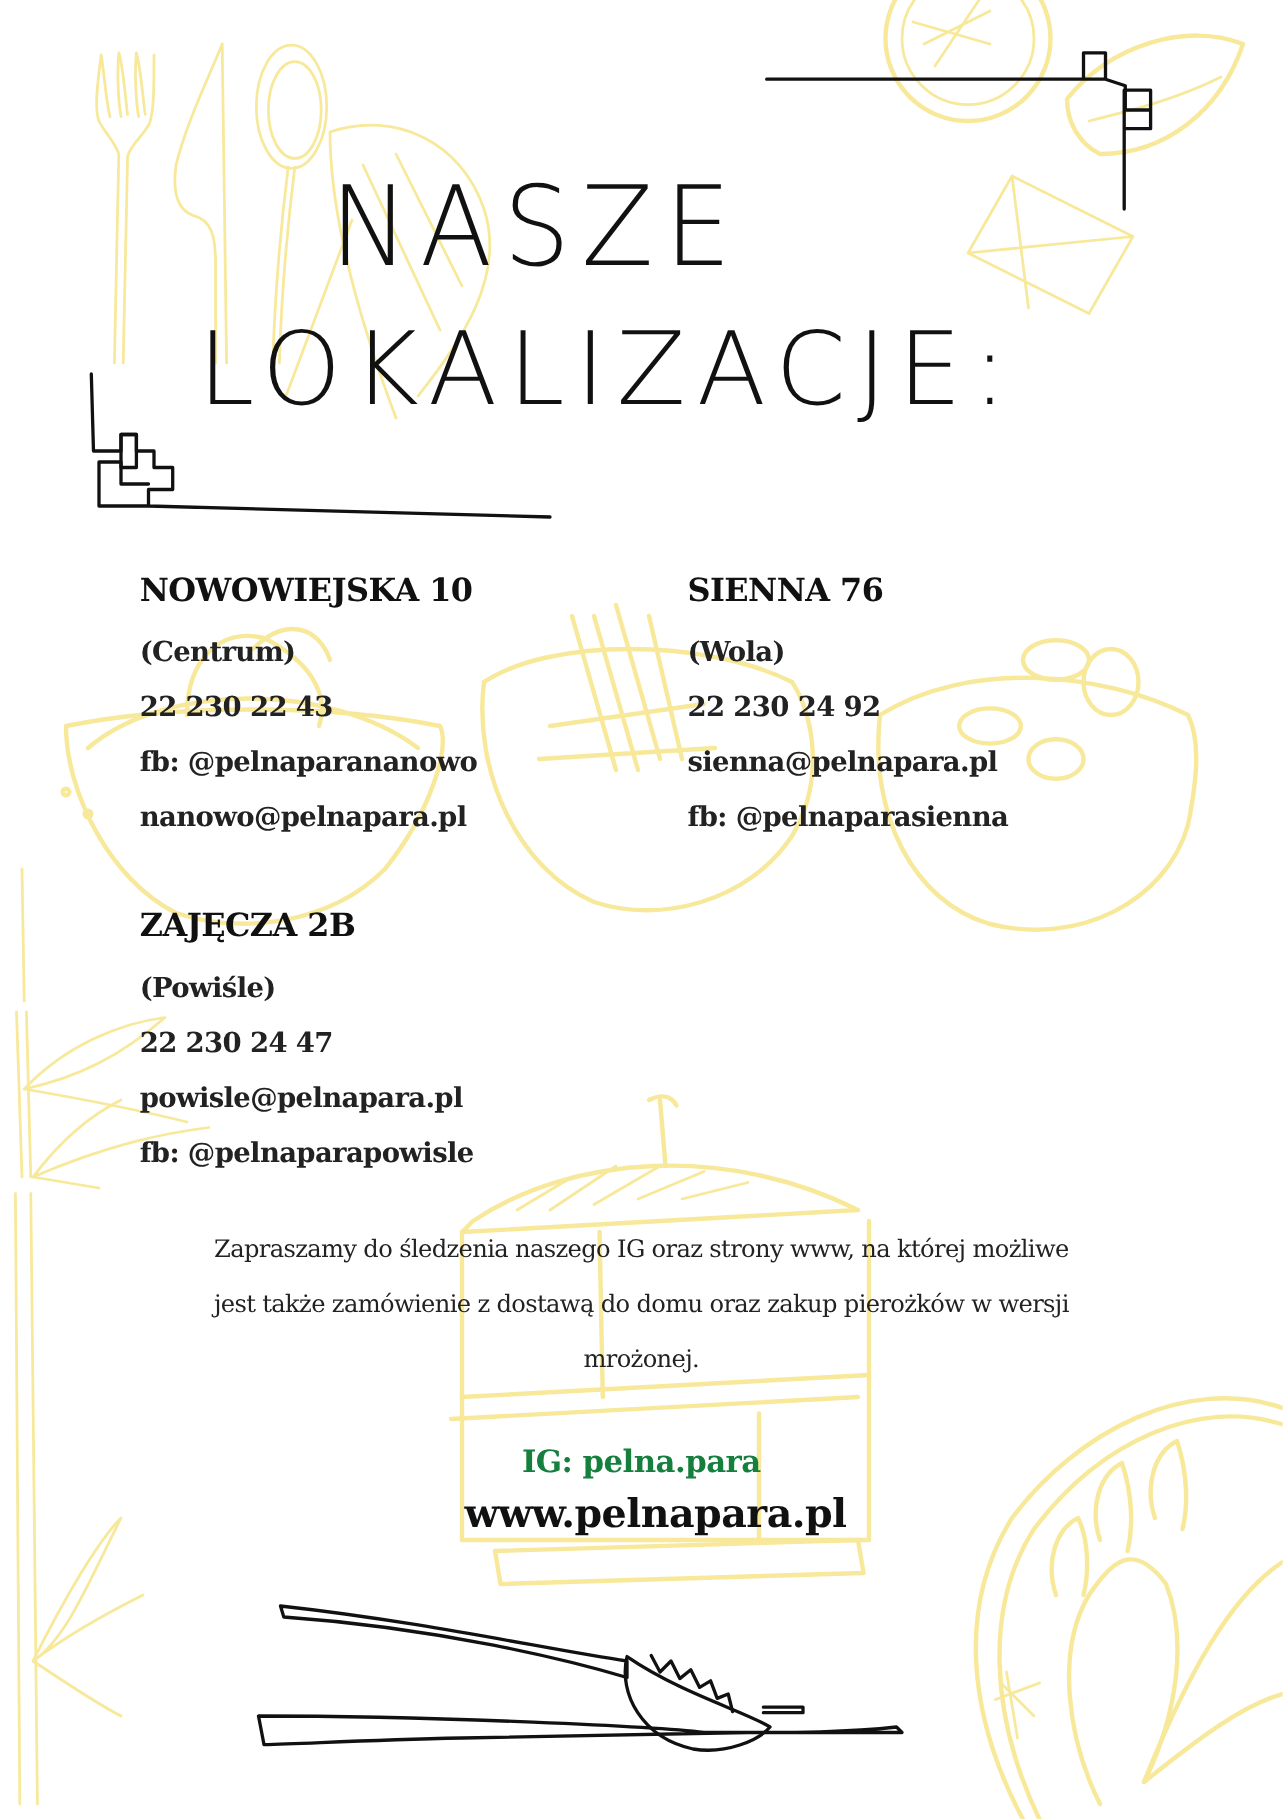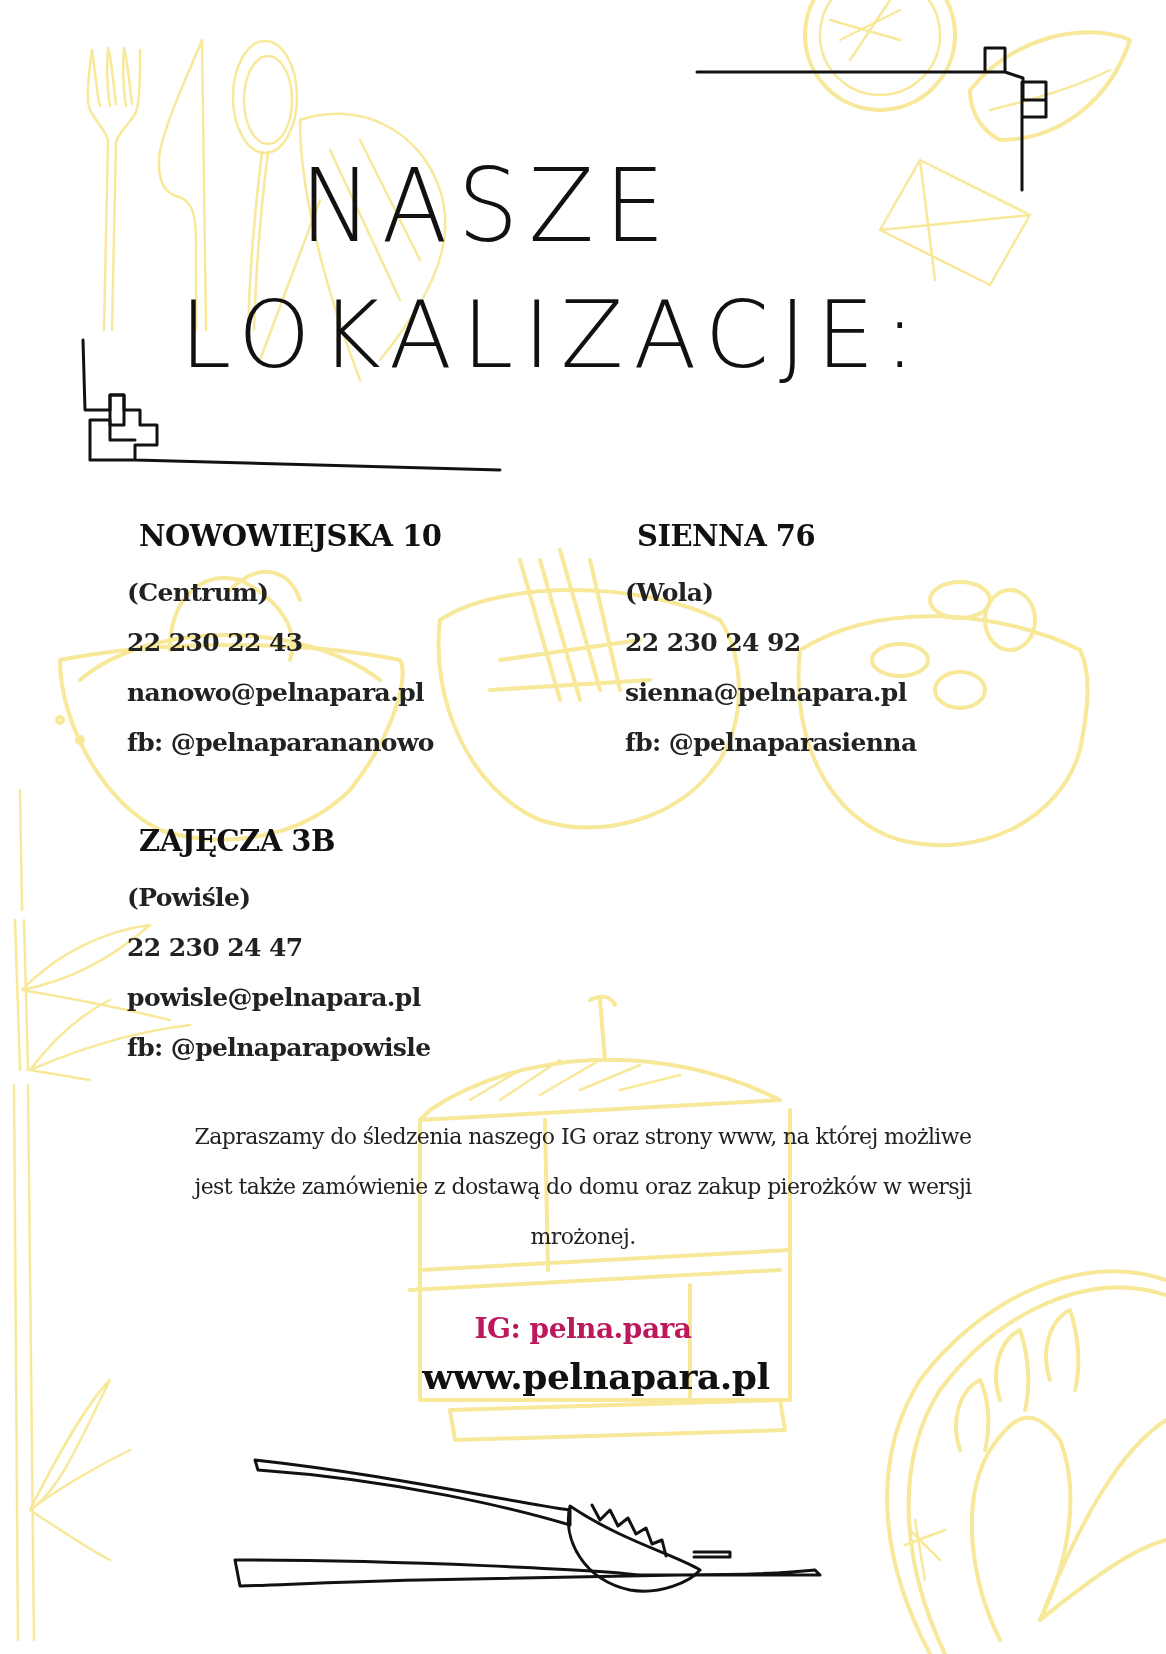--- a/index.html
+++ b/index.html
@@ -12,33 +12,33 @@
   .content { position: absolute; left: 0; top: 0; width: 1166px; height: 1654px; z-index: 1; }
 
   .title { position: absolute; left: 0; width: 1166px; margin: 0;
            font-family: "DejaVu Sans", sans-serif; font-weight: 300; letter-spacing: 10px;
            color: #111; text-transform: uppercase; }
   .title-line1 { top: 150px; left: 300px; font-size: 96px; transform: scaleY(1.05); }
   .title-line2 { top: 282px; left: 180px; font-size: 92px; }
 
   .loc { position: absolute; width: 460px; }
   .loc .name { font-family: "DejaVu Serif", serif; font-weight: bold; font-size: 29px;
-               letter-spacing: -0.5px; color: #111; margin: 0 0 14px 12px; line-height: 36px; }
+               letter-spacing: -0.5px; color: #111; margin: 0 0 14px 0; line-height: 36px; }
   .loc .line { font-family: "DejaVu Serif", serif; font-weight: bold; font-size: 25px;
                line-height: 50px; color: #222; letter-spacing: -0.6px; }
   .loc-1 { left: 127px; top: 518px; }
   .loc-2 { left: 625px; top: 518px; }
   .loc-3 { left: 127px; top: 823px; }
   .loc-4 { left: 625px; top: 823px; }
 
   .info { position: absolute; left: 110px; top: 1112px; width: 946px; text-align: center;
           font-family: "DejaVu Serif", serif; font-size: 22px; line-height: 50px;
           color: #222; letter-spacing: -0.6px; }
   .ig { position: absolute; left: 0; width: 1166px; top: 1312px; text-align: center;
-        font-family: "DejaVu Serif", serif; font-weight: bold; font-size: 28px; color: #be185d; letter-spacing: -0.5px; }
+        font-family: "DejaVu Serif", serif; font-weight: bold; font-size: 28px; color: #15803d; letter-spacing: -0.5px; }
   .www { position: absolute; left: 0; width: 1166px; top: 1355px; text-align: center;
          font-family: "DejaVu Serif", serif; font-weight: bold; font-size: 36px; color: #111; letter-spacing: -0.5px; padding-left: 13px; }
 </style>
 </head>
 <body>
 
 <svg class="bg-art" viewBox="0 0 1166 1654" xmlns="http://www.w3.org/2000/svg">
 
   <g>
     <path class="yt" d="M92 50 C88 80 86 100 90 110 C96 122 104 128 108 140 L104 330 M92 50 C94 60 96 90 100 106 M108 48 C106 70 108 95 110 106 M108 48 C112 60 114 90 116 104 M124 48 C122 70 124 95 126 106 M124 48 C128 62 130 90 132 104 M140 50 C140 80 140 100 136 112 C130 124 120 130 116 142 L112 330"></path>
@@ -141,34 +141,34 @@
 </svg>
 
 <div class="content">
   <h1 class="title title-line1">Nasze</h1>
   <h1 class="title title-line2">Lokalizacje:</h1>
 
   <div class="loc loc-1">
     <div class="name">NOWOWIEJSKA 10</div>
     <div class="line">(Centrum)</div>
     <div class="line">22 230 22 43</div>
+    <div class="line">fb: @pelnaparananowo</div>
     <div class="line">nanowo@pelnapara.pl</div>
-    <div class="line">fb: @pelnaparananowo</div>
   </div>
 
   <div class="loc loc-2">
     <div class="name">SIENNA 76</div>
     <div class="line">(Wola)</div>
     <div class="line">22 230 24 92</div>
     <div class="line">sienna@pelnapara.pl</div>
     <div class="line">fb: @pelnaparasienna</div>
   </div>
 
   <div class="loc loc-3">
-    <div class="name">ZAJĘCZA 3B</div>
+    <div class="name">ZAJĘCZA 2B</div>
     <div class="line">(Powiśle)</div>
     <div class="line">22 230 24 47</div>
     <div class="line">powisle@pelnapara.pl</div>
     <div class="line">fb: @pelnaparapowisle</div>
   </div>
 
 
   <div class="info">
     <div>Zapraszamy do śledzenia naszego IG oraz strony www, na której możliwe</div>
     <div>jest także zamówienie z dostawą do domu oraz zakup pierożków w wersji</div>

